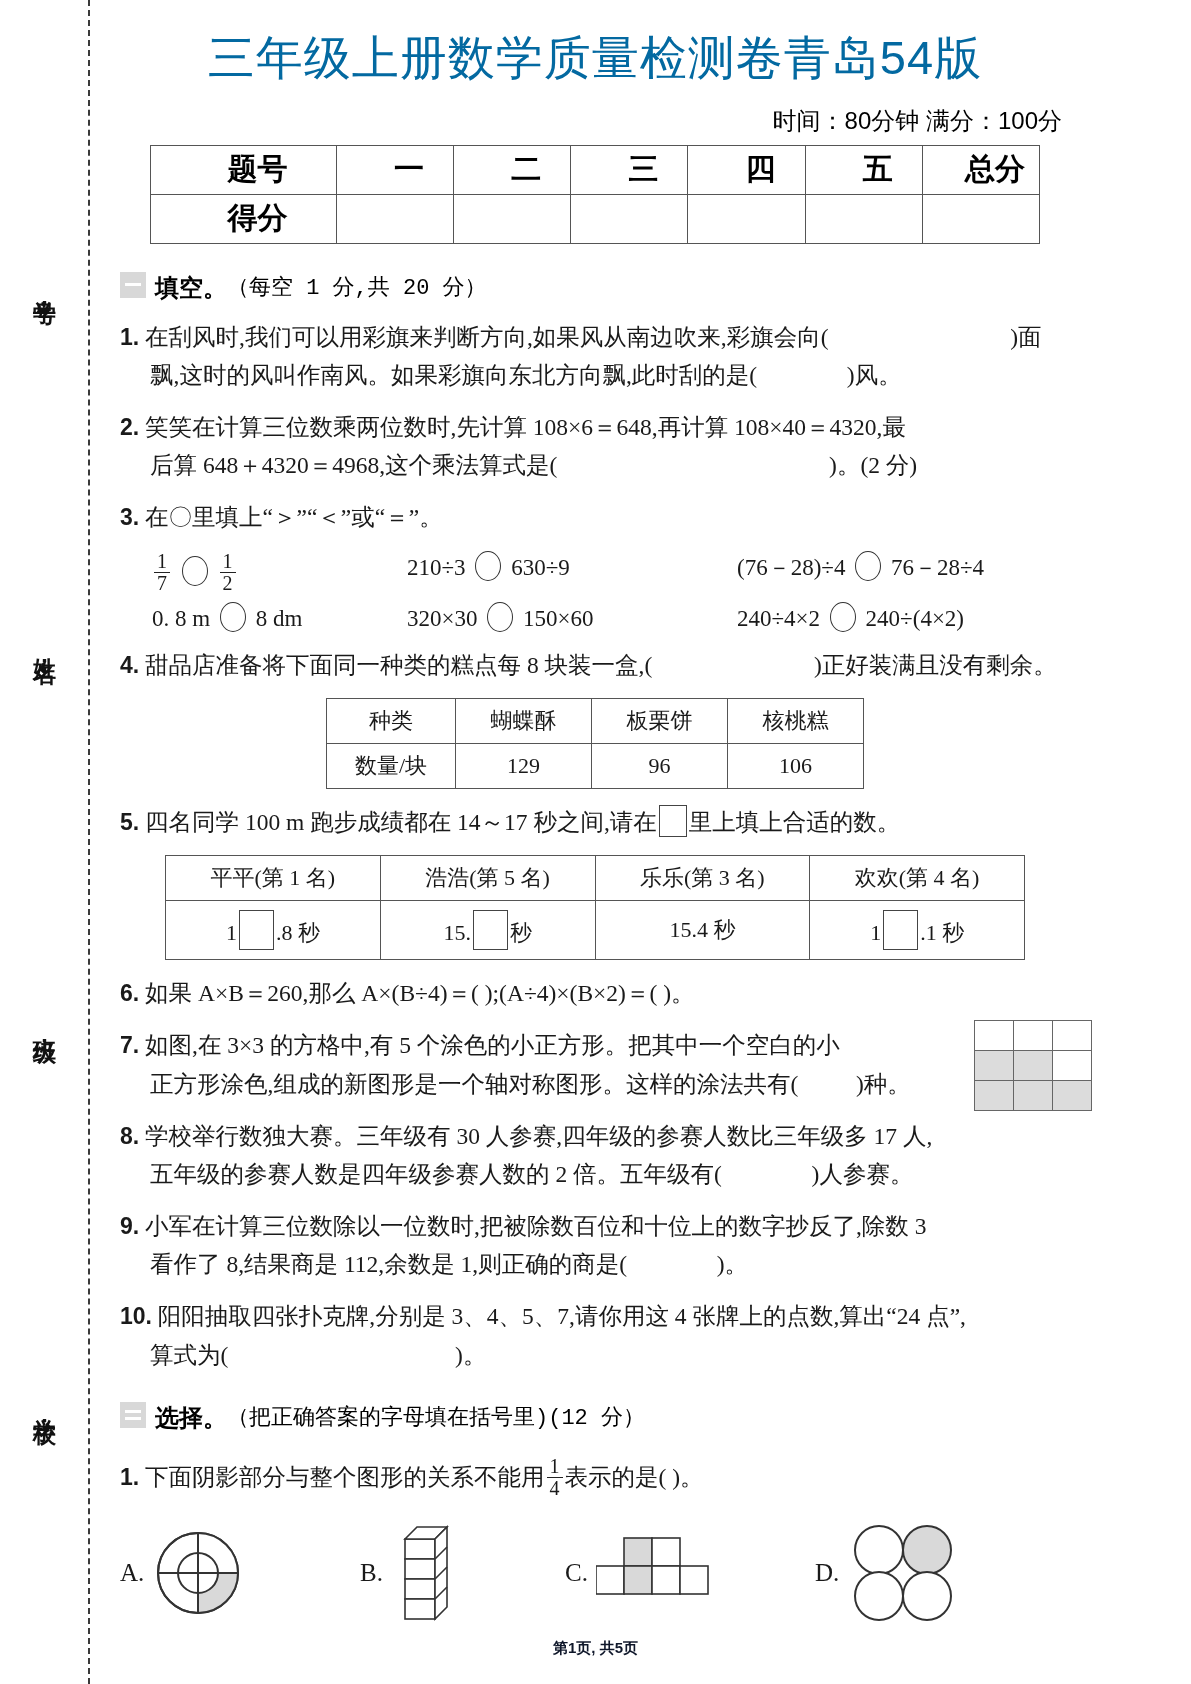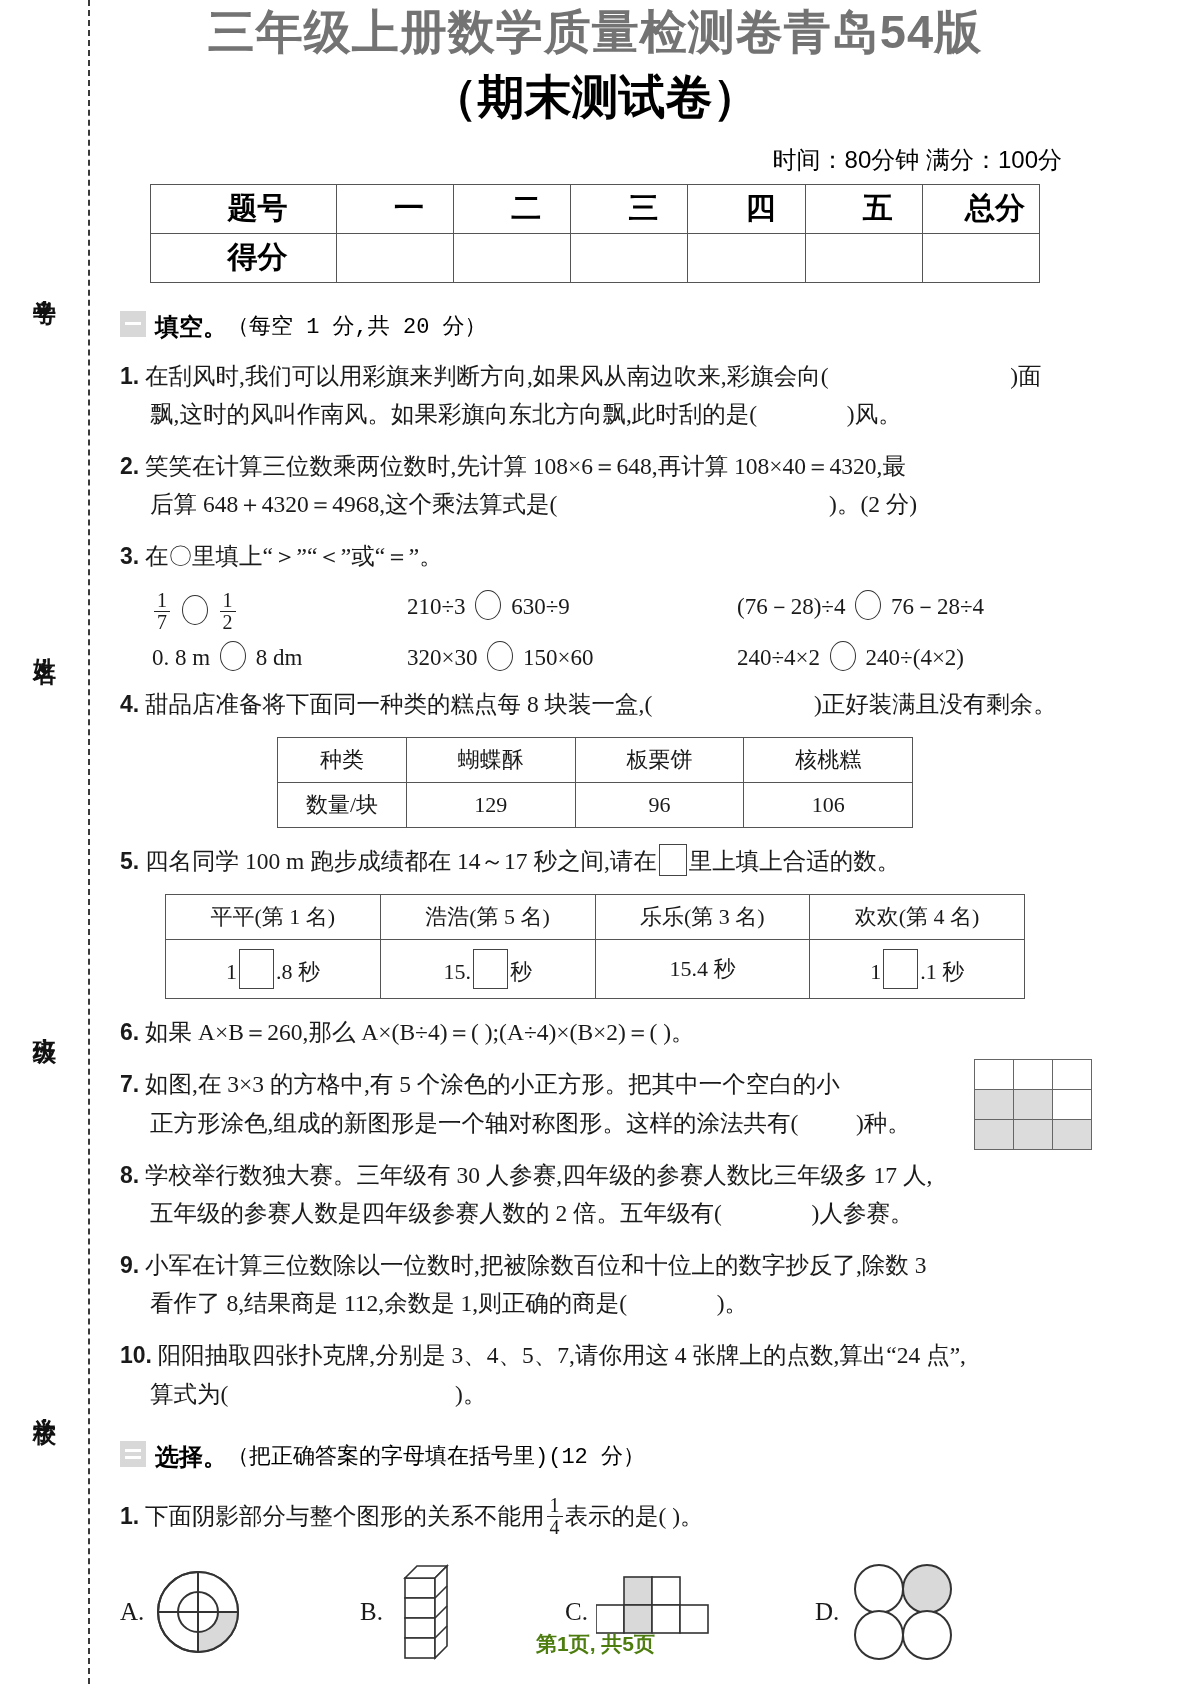--- a/index.html
+++ b/index.html
@@ -30,25 +30,26 @@
   .vlabel.l2{top:640px;}
   .vlabel.l3{top:1020px;}
   .vlabel.l4{top:1400px;}
 
   
   .content{position:absolute;left:120px;top:0;width:950px;}
 
   .title{
     text-align:center;
     font-family:"Liberation Sans","DejaVu Sans",sans-serif;
-    font-weight:bold;
+    font-weight:normal;
     font-size:47px;
     line-height:1.38;
     letter-spacing:1px;
-    color:#737373;
+    margin-top:26px;
+    color:#0369a1;
   }
   .title2{
     text-align:center;
     font-family:"Liberation Sans","DejaVu Sans",sans-serif;
     font-weight:bold;
     font-size:47px;
     line-height:1.38;
     color:#000;
   }
   .meta{
@@ -201,41 +202,40 @@
     font-family:"Liberation Serif",serif;
     margin-right:8px;
   }
 
   .footer{
     position:absolute;
     left:0;right:0;bottom:26px;
     text-align:center;
     font-family:"Liberation Sans","DejaVu Sans",sans-serif;
     font-weight:bold;
-    font-size:21px;
-    color:#4d7c0f;
+    font-size:15px;
+    color:#0f172a;
   }
   .nowrap{white-space:nowrap;}
 </style>
 </head>
 <body>
 
 <div class="page">
 
   <div class="dashed-line"></div>
 
   <div class="vlabel l1">学号：</div>
   <div class="vlabel l2">姓名：</div>
   <div class="vlabel l3">班级：</div>
   <div class="vlabel l4">学校：</div>
 
   <div class="content">
 
     <div class="title">三年级上册数学质量检测卷青岛54版</div>
-    <div class="title2">（期末测试卷）</div>
     <div class="meta">时间：80分钟  满分：100分</div>
 
     <table class="score">
       <tbody>
           <tr>
         <td class="lbl">题号</td>
         <td>一</td>
         <td>二</td>
         <td>三</td>
         <td>四</td>
@@ -328,21 +328,21 @@
     </div>
 
     <div class="q">
       <span class="qnum">4.</span>
       <span>甜品店准备将下面同一种类的糕点每 8 块装一盒,(</span>
       <span style="display:inline-block;width:150px;"></span>
       <span>)正好装满且没有剩余。</span>
     </div>
 
     <div class="tbl-wrap">
-      <table class="dt" style="width:636px;">
+      <table class="dt" style="width:538px;">
         <tbody>
             <tr>
           <td style="width:120px;">种类</td>
           <td>蝴蝶酥</td>
           <td>板栗饼</td>
           <td>核桃糕</td>
         </tr>
         <tr>
           <td>数量/块</td>
           <td>129</td>

